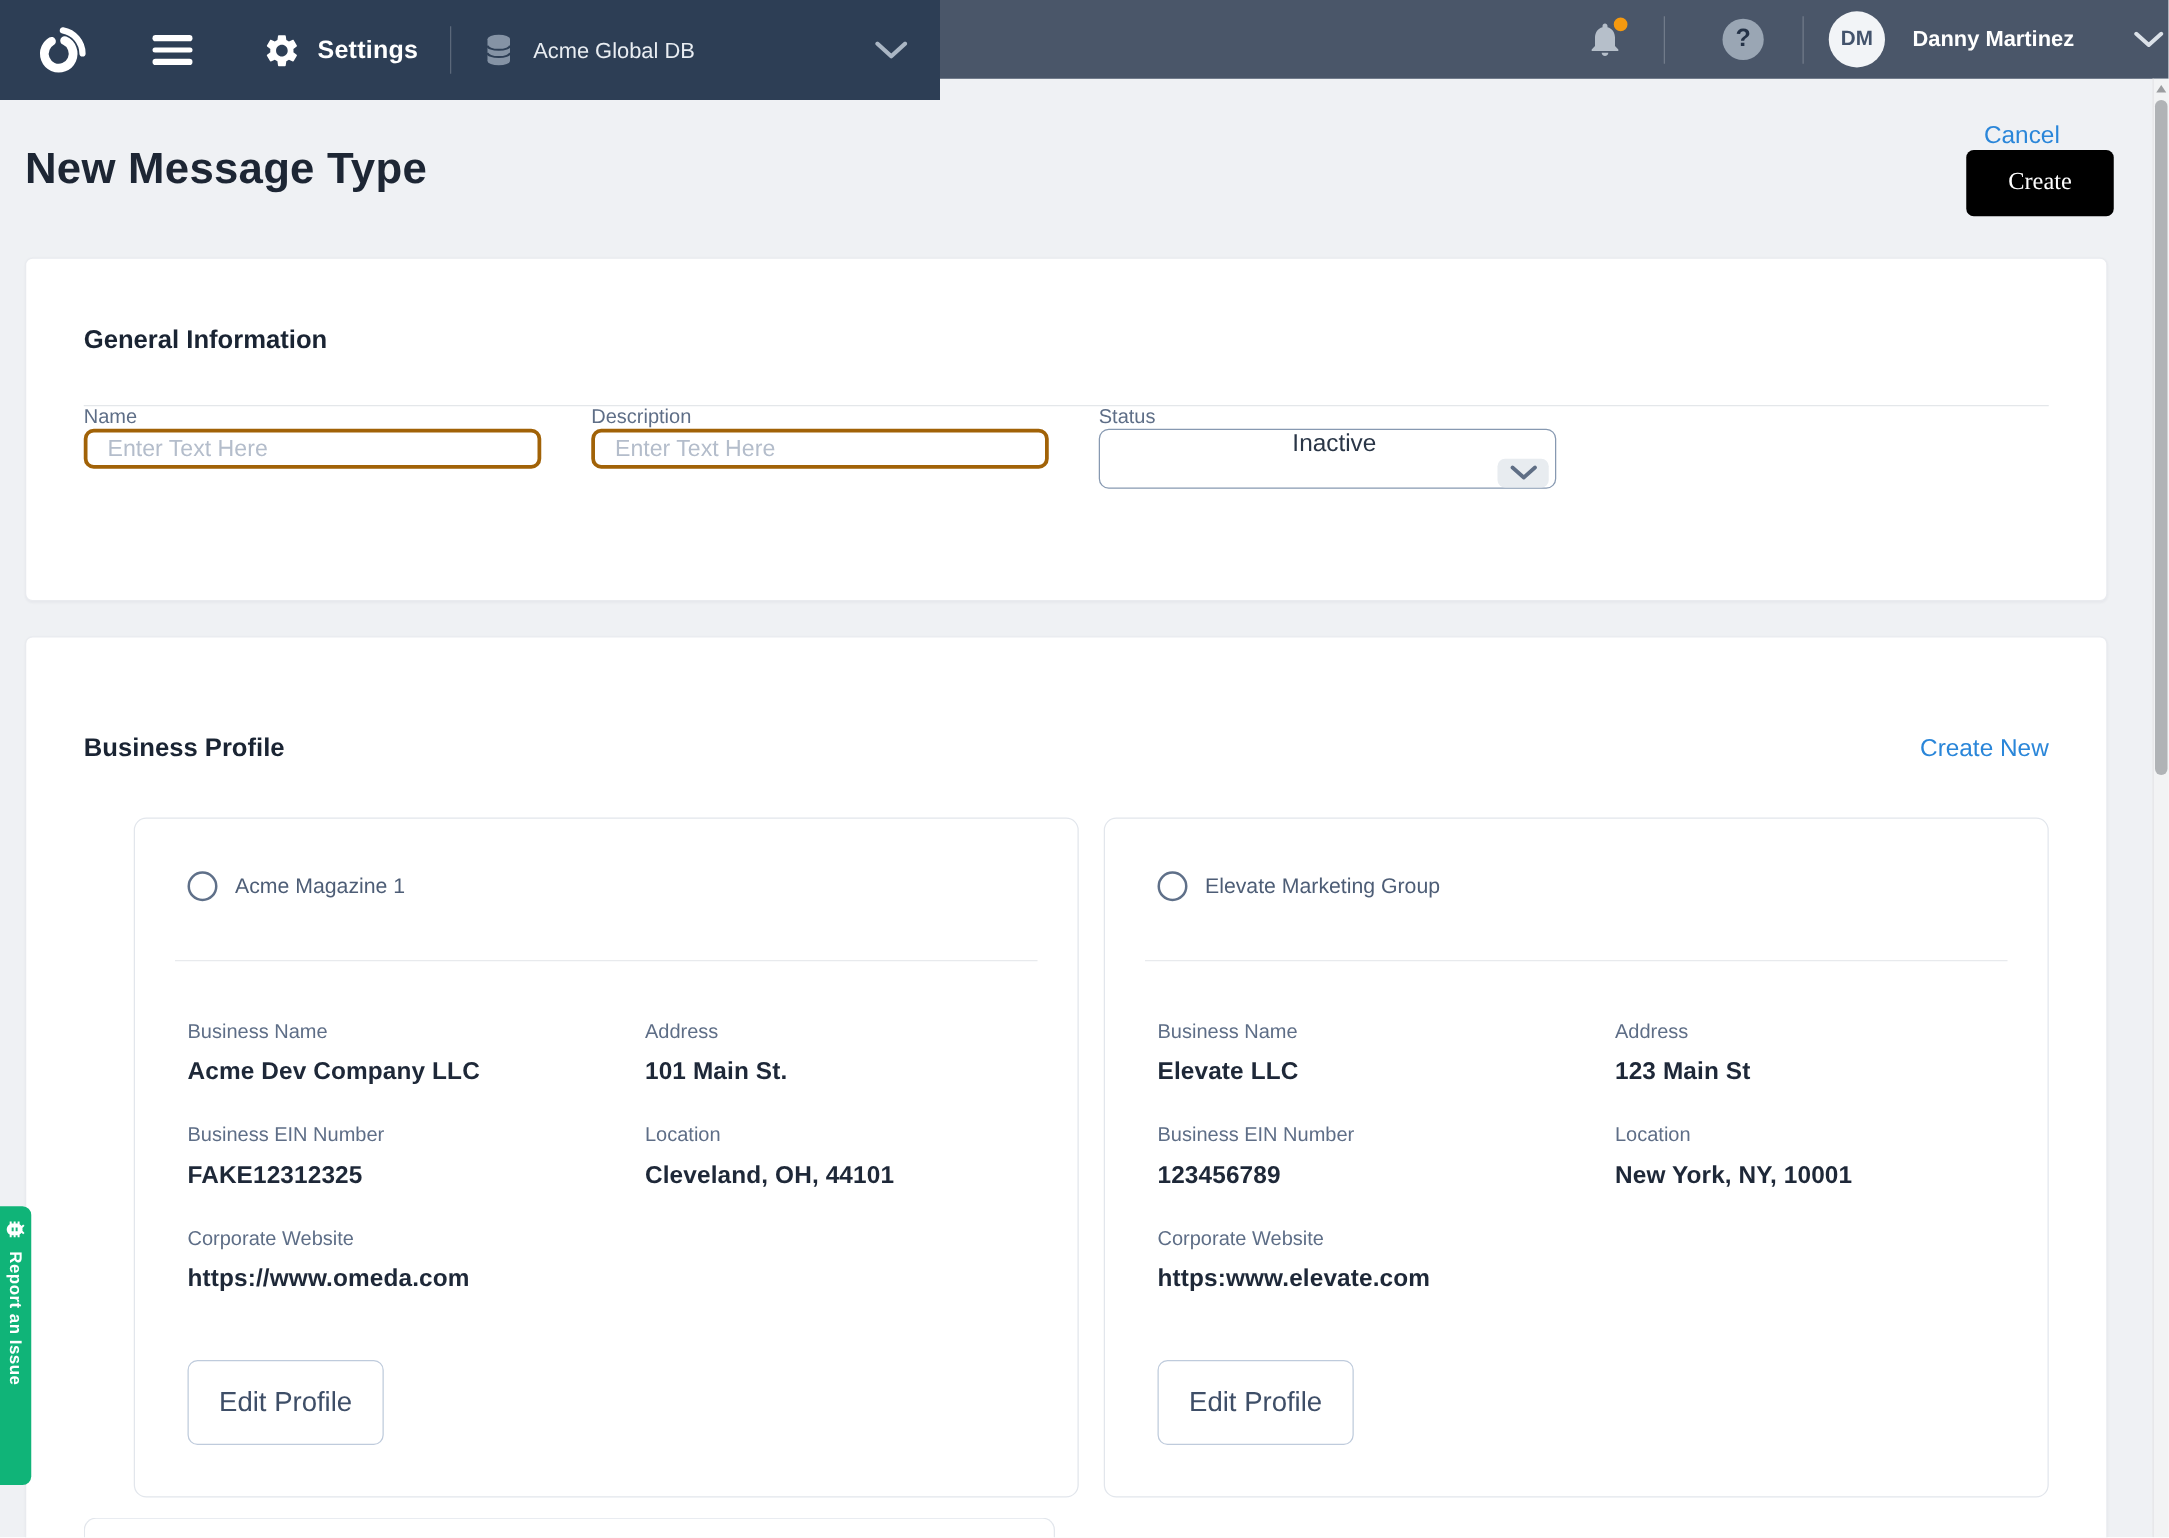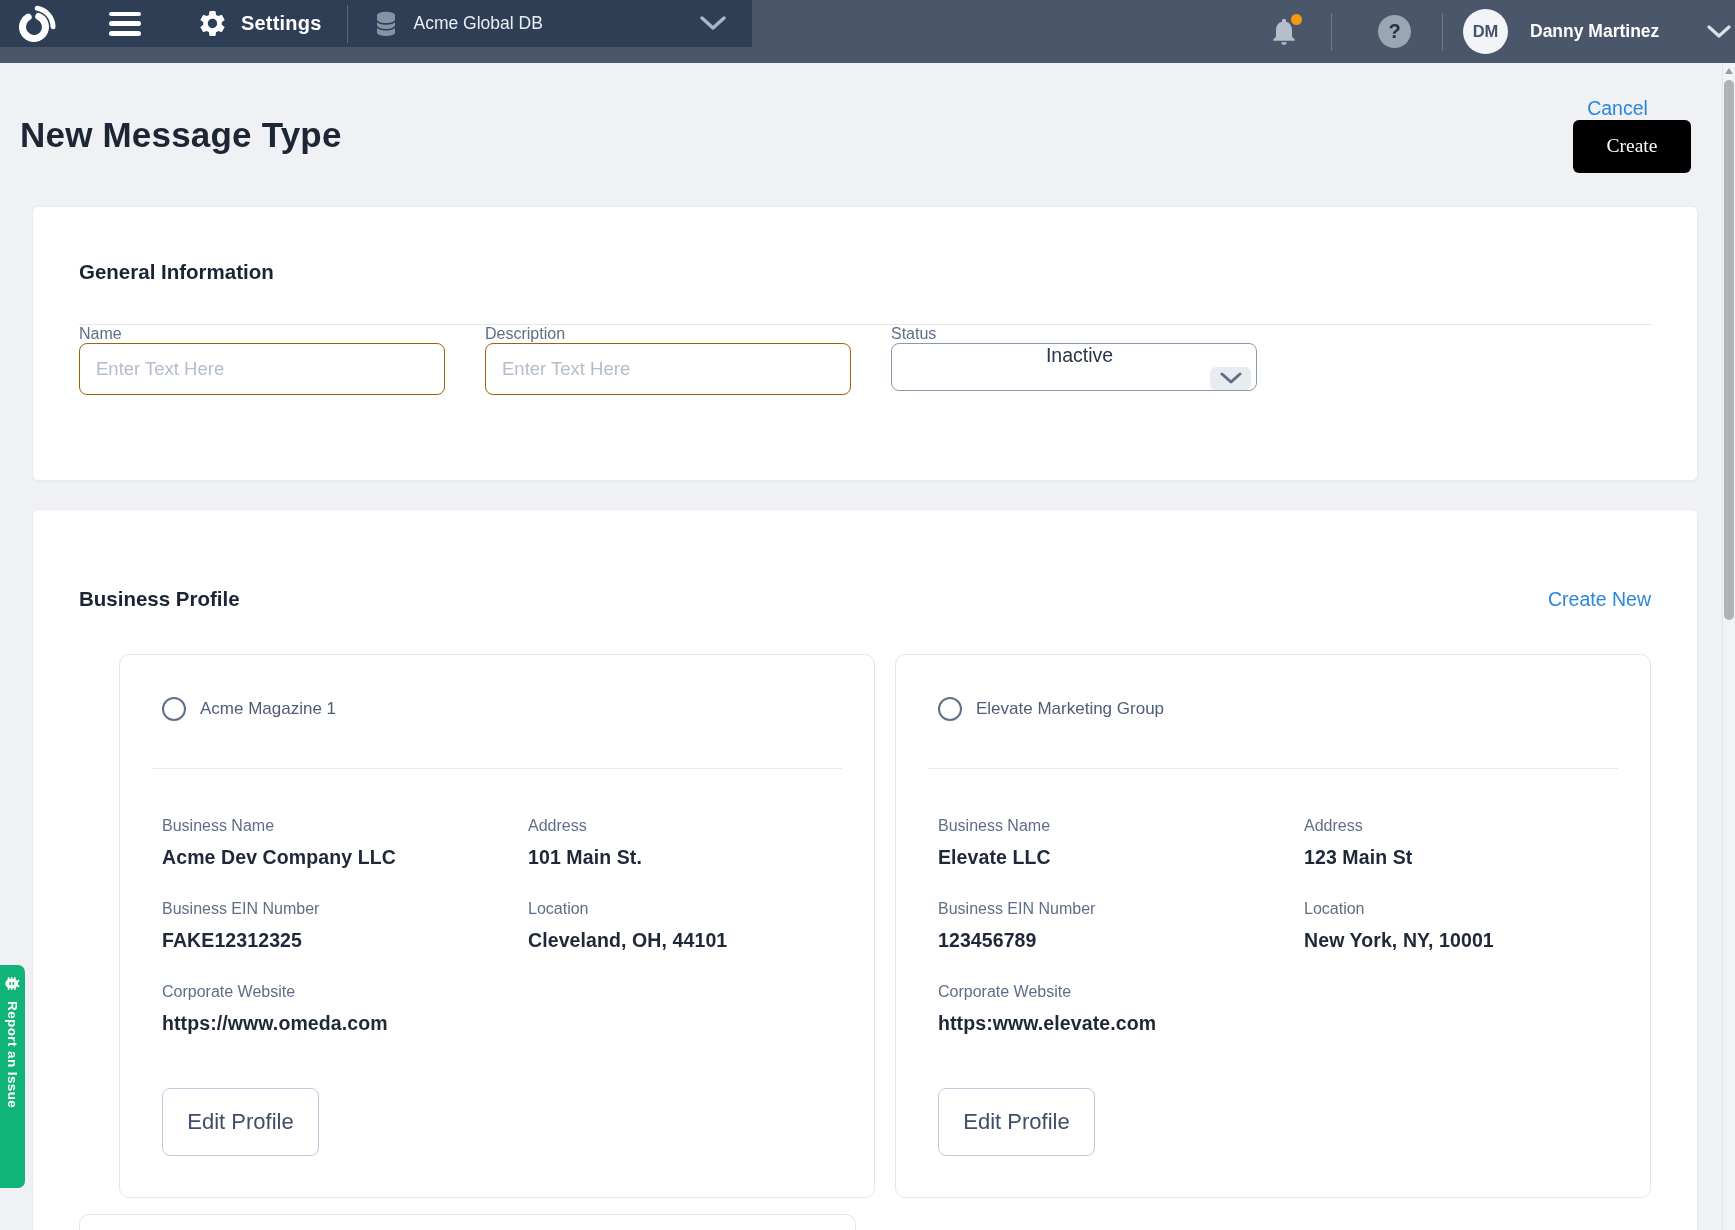--- a/index.html
+++ b/index.html
@@ -1,21 +1,21 @@
 <!DOCTYPE html>
 <html><head>
 <meta charset="utf-8">
 <style>
   * { margin:0; padding:0; box-sizing:border-box; }
   html,body { width:1735px; height:1230px; font-family:"Liberation Sans", sans-serif; }
   .screen { position:relative; width:1735px; height:1230px; background:#eff1f4; overflow:hidden; }
 
   
   .navbar { position:absolute; top:0; left:0; width:1735px; height:63px; background:#4a5669; display:flex; z-index:20; }
-  .nav-left { width:752px; height:47px; background:#2d3e55; display:flex; align-items:center; flex-shrink:0; }
+  .nav-left { width:752px; height:80px; background:#2d3e55; display:flex; align-items:center; flex-shrink:0;padding-left:13px; }
   .nav-right { flex:1; display:flex; align-items:center; }
   .logo { margin-left:10px; width:48px; height:48px; display:block; cursor:pointer; }
   .hamburger { margin-left:51px; width:32px; height:24px; display:flex; flex-direction:column; justify-content:space-between; cursor:pointer; }
   .hamburger span { display:block; width:32px; height:4.6px; background:#ffffff; border-radius:2.5px; }
   .gear-wrap { margin-left:56px; width:31px; height:31px; }
   .nav-settings-label { margin-left:13px; color:#ffffff; font-size:20px; font-weight:700; letter-spacing:.2px; }
   .vdiv { width:1px; height:38px; background:rgba(255,255,255,.22); }
   .vdiv.d1 { margin-left:25px; }
   .db-icon-wrap { margin-left:26px; width:24px; height:26px; }
   .db-name { margin-left:16px; color:#e9edf2; font-size:17.5px; font-weight:500; }
@@ -30,28 +30,28 @@
   .user-chevron { margin-left:auto; margin-right:4px; cursor:pointer; display:flex; align-items:center; }
 
   
   .title-row { position:absolute; top:63px; left:0; width:1735px; height:143px; display:flex; align-items:center; padding:0 44px 0 20px; }
   .page-title { font-size:35px; font-weight:700; color:#1d2634; letter-spacing:.2px; }
   .title-actions { margin-left:auto; display:flex; align-items:center;flex-direction:column; }
   .cancel-link { color:#2a86d9; font-size:19.5px; cursor:pointer; margin-right:29px; }
   .create-btn { width:118px; height:53px; background:#000000; color:#ffffff; font-size:19.5px; border:none; border-radius:6px; cursor:pointer; font-family:Liberation Serif, serif; }
 
   
-  .card { position:absolute; left:32px; width:1666px; background:#ffffff; border:1px solid #e9ebef; border-radius:6px; box-shadow:0 1px 2px rgba(20,30,50,.04); }
+  .card { position:absolute; left:20px; width:1666px; background:#ffffff; border:1px solid #e9ebef; border-radius:6px; box-shadow:0 1px 2px rgba(20,30,50,.04); }
   .gi-card { top:206px; height:275px; padding:52px 46px 0 46px; }
   .section-heading { font-size:20.5px; font-weight:700; color:#1a2433; line-height:26px; }
   .section-divider { margin-top:39px; border:none; border-top:1px solid #e4e7ea; width:100%; }
   .gi-fields { display:flex; gap:40px; }
   .field-group { width:366px; }
   .field-label { font-size:16px; line-height:18px; color:#5e6e87; display:block; }
-  .text-input { width:366px; height:52px; border:1px solid #a16207; border-radius:8px; padding:0 16px; font-size:18.5px; color:#2a3647; font-family:inherit; background:#fff; }
+  .text-input { width:366px; height:32px; border:3px solid #a16207; border-radius:8px; padding:0 16px; font-size:18.5px; color:#2a3647; font-family:inherit; background:#fff; }
   .text-input::placeholder { color:#b4bdcb; }
   .status-select { width:366px; height:48px; border:1px solid #8799b1; border-radius:8px; background:#fff; display:flex; align-items:center; padding:0 5px 0 16px; cursor:pointer;flex-direction:column; }
   .status-value { font-size:19.5px; color:#2a3647; }
   .select-chevron-box { margin-left:auto; width:41px; height:38px; background:#e8ecf0; border-radius:6px; display:flex; align-items:center; justify-content:center; }
 
   .bp-card { top:509px; height:761px; padding:76px 46px 0 46px; }
   .bp-head { display:flex; align-items:center; }
   .create-new-link { margin-left:auto; color:#2a86d9; font-size:19.5px; cursor:pointer; }
   .profiles-row { margin-top:42px; display:flex; gap:20px;padding-left:40px; }
   .profile-card { width:777px; height:544px; background:#fff; border:1px solid #e2e6ec; border-radius:10px; padding:42px 42px 0 42px; }

